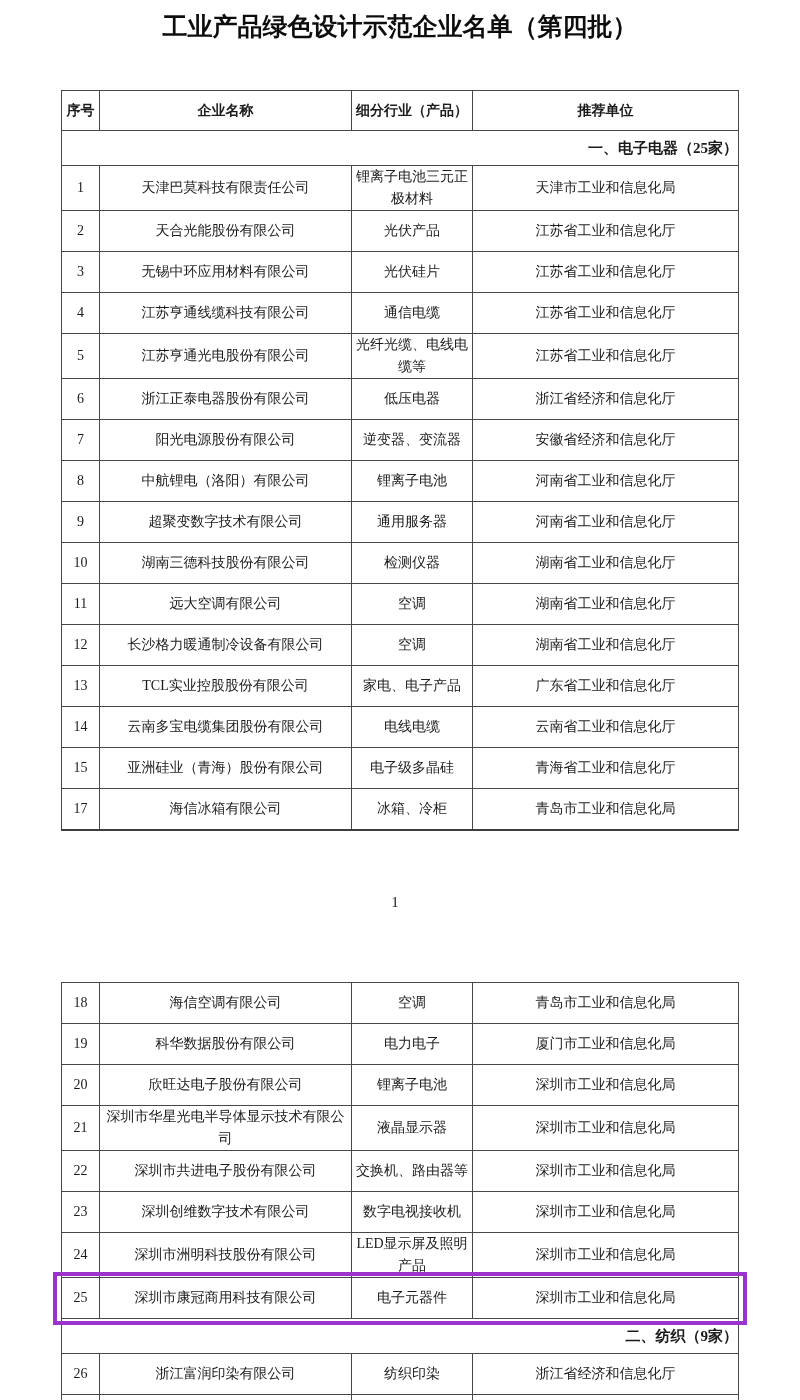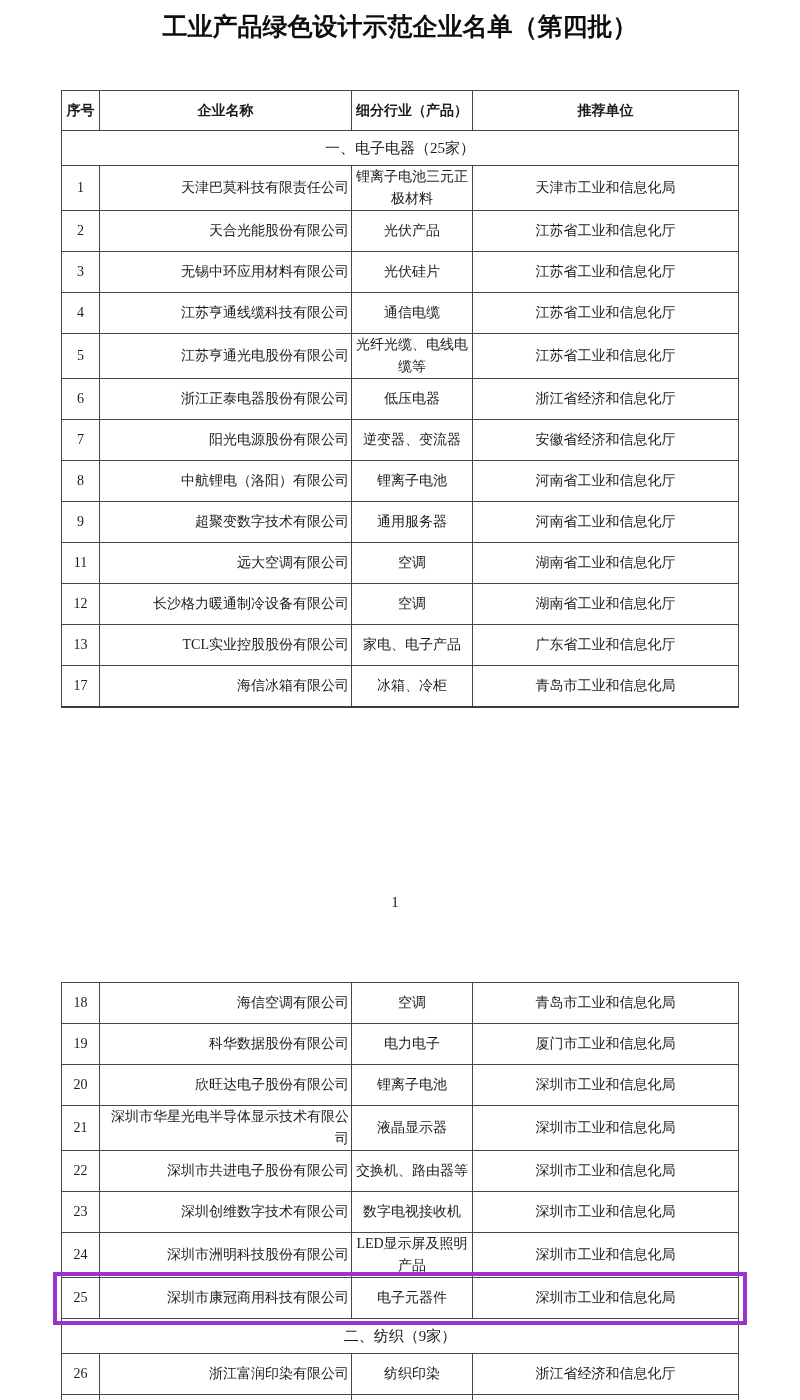--- a/index.html
+++ b/index.html
@@ -40,24 +40,25 @@
     overflow: hidden;
   }
   .tbl th {
     height: 40px;
     font-weight: bold;
     white-space: nowrap;
   }
   .tbl td { height: 41px; }
   td.section {
     height: 35px;
-    font-weight: normal;
+    font-weight: bold;
     font-size: 15px;
-  }
-  td.cell-company   { padding: 0 2px; text-align: right; }
+    text-align: right;
+  }
+  td.cell-company   { padding: 0 2px; }
   td.cell-product   { padding: 0; margin-left: 12px; }
   td.cell-recommender { padding: 4px 2px; }
   .col-no  { width: 38px; }
   .col-co  { width: 252px; }
   .col-pr  { width: 121px; }
   .col-re  { width: 266px; }
   #t1 tbody tr:last-child td { border-bottom: 2px solid #3d3d3d; }
   .page-number {
     position: absolute;
     top: 894px; left: 0;
@@ -146,36 +147,54 @@
         <td class="cell-product">锂离子电池</td>
         <td class="cell-recommender">河南省工业和信息化厅</td>
       </tr>
       <tr>
         <td class="cell-no">9</td>
         <td class="cell-company">超聚变数字技术有限公司</td>
         <td class="cell-product">通用服务器</td>
         <td class="cell-recommender">河南省工业和信息化厅</td>
       </tr>
       <tr>
+        <td class="cell-no">10</td>
+        <td class="cell-company">湖南三德科技股份有限公司</td>
+        <td class="cell-product">检测仪器</td>
+        <td class="cell-recommender">湖南省工业和信息化厅</td>
+      </tr>
+      <tr>
         <td class="cell-no">11</td>
         <td class="cell-company">远大空调有限公司</td>
         <td class="cell-product">空调</td>
         <td class="cell-recommender">湖南省工业和信息化厅</td>
       </tr>
       <tr>
         <td class="cell-no">12</td>
         <td class="cell-company">长沙格力暖通制冷设备有限公司</td>
         <td class="cell-product">空调</td>
         <td class="cell-recommender">湖南省工业和信息化厅</td>
       </tr>
       <tr>
         <td class="cell-no">13</td>
         <td class="cell-company">TCL实业控股股份有限公司</td>
         <td class="cell-product">家电、电子产品</td>
         <td class="cell-recommender">广东省工业和信息化厅</td>
+      </tr>
+      <tr>
+        <td class="cell-no">14</td>
+        <td class="cell-company">云南多宝电缆集团股份有限公司</td>
+        <td class="cell-product">电线电缆</td>
+        <td class="cell-recommender">云南省工业和信息化厅</td>
+      </tr>
+      <tr>
+        <td class="cell-no">15</td>
+        <td class="cell-company">亚洲硅业（青海）股份有限公司</td>
+        <td class="cell-product">电子级多晶硅</td>
+        <td class="cell-recommender">青海省工业和信息化厅</td>
       </tr>
       <tr>
         <td class="cell-no">17</td>
         <td class="cell-company">海信冰箱有限公司</td>
         <td class="cell-product">冰箱、冷柜</td>
         <td class="cell-recommender">青岛市工业和信息化局</td>
       </tr>
     </tbody>
 </table>
 

